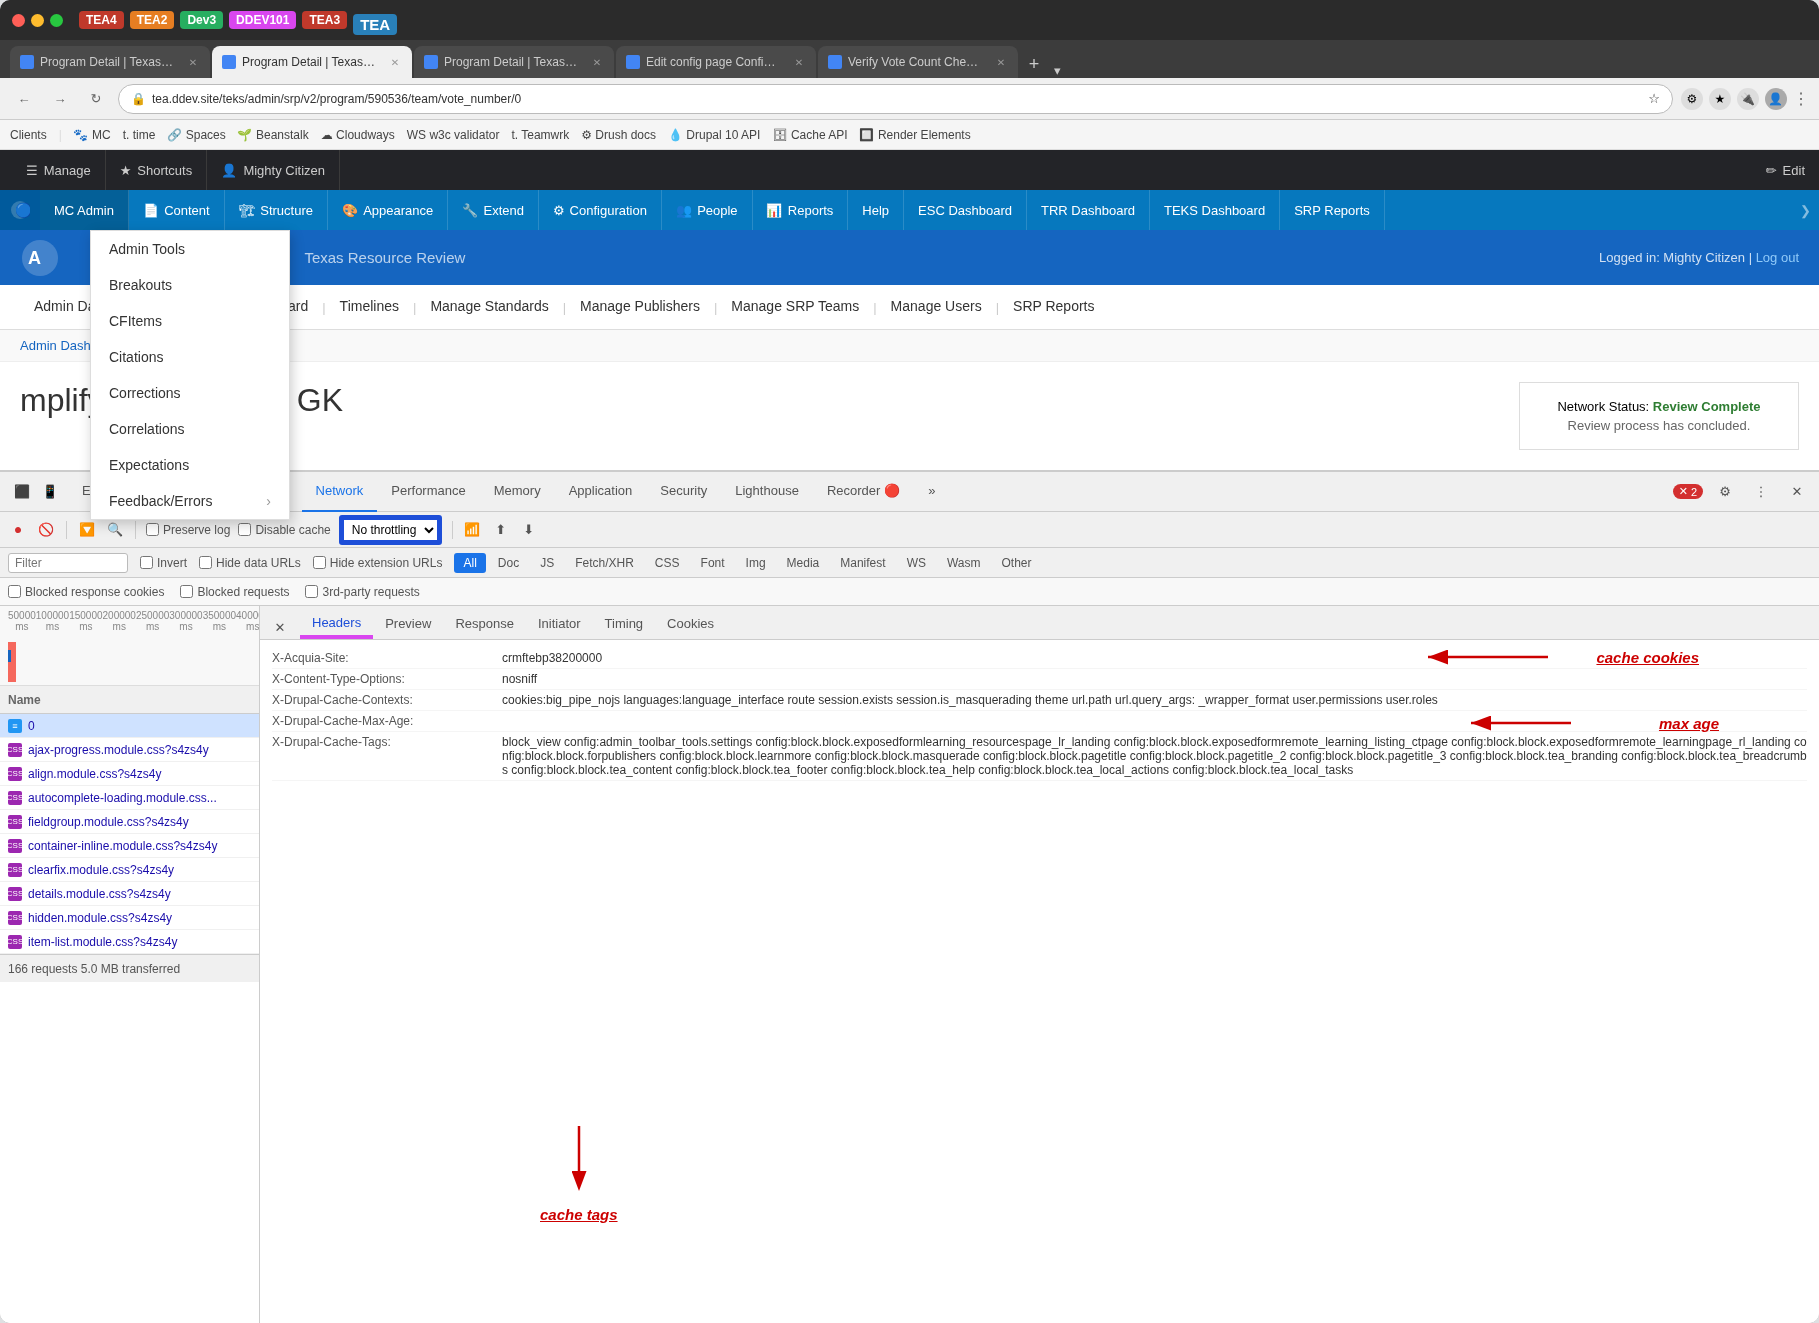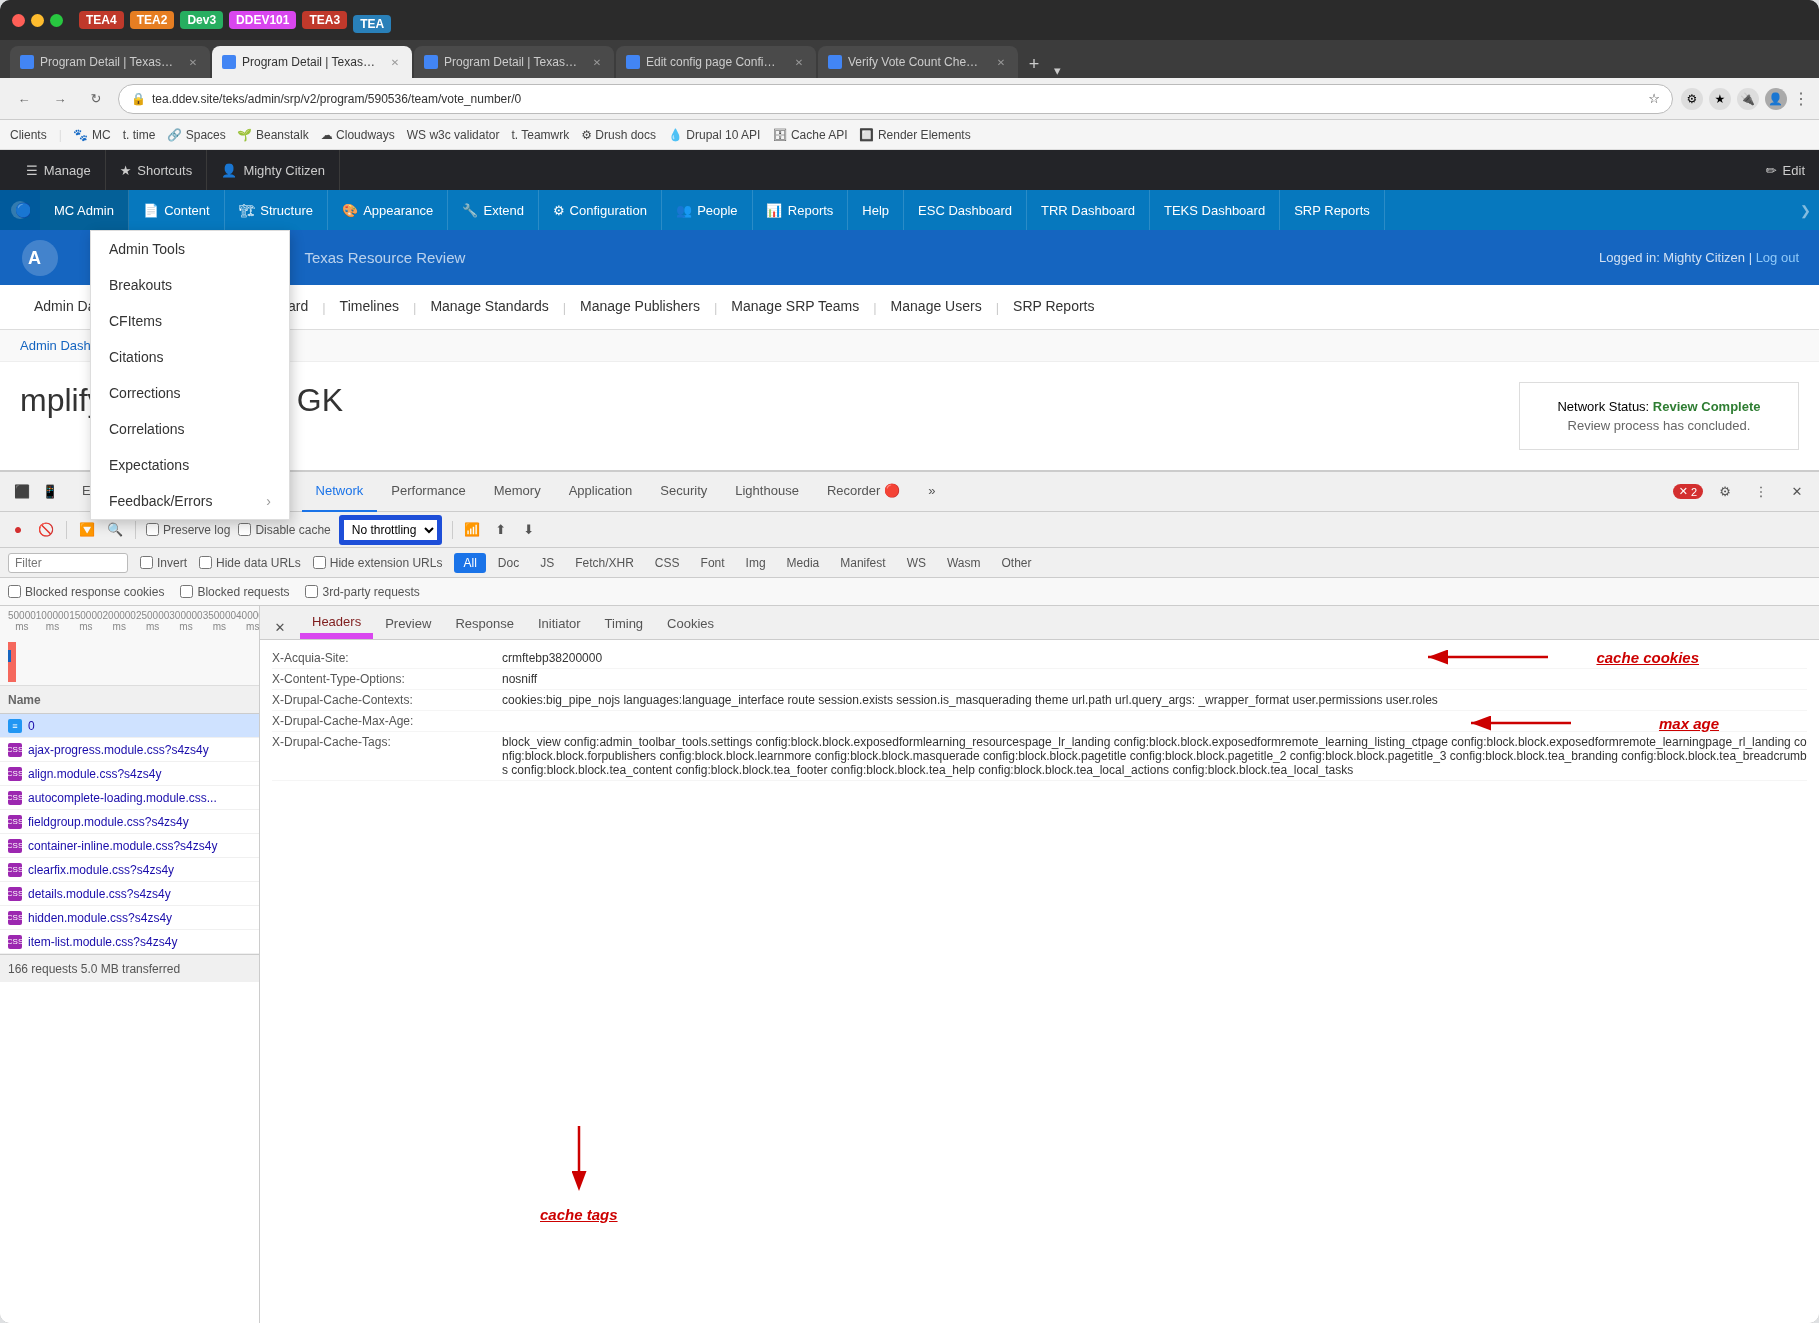--- a/index.html
+++ b/index.html
@@ -103,21 +103,21 @@
     .net-list-header { display: flex; background: #f0f0f0; border-bottom: 1px solid #ccc; padding: 4px 8px; font-size: 12px; color: #666; font-weight: bold; height: 28px; align-items: center; }
     .net-list-col-name { flex: 1; }
     .net-item { display: flex; align-items: center; padding: 3px 8px; font-size: 12px; border-bottom: 1px solid #f0f0f0; cursor: pointer; height: 24px; }
     .net-item.selected { background: #cfe2ff; }
     .net-item-name { flex: 1; overflow: hidden; text-overflow: ellipsis; white-space: nowrap; color: #1a0dab; }
     .net-footer { background: #f0f0f0; border-top: 1px solid #ccc; padding: 4px 8px; font-size: 12px; color: #555; height: 28px; display: flex; align-items: center; }
 
     
     .details-tabs { display: flex; background: #f0f0f0; border-bottom: 1px solid #ccc; height: 34px; align-items: flex-end; padding: 0 8px; gap: 0; }
     .details-tab { padding: 0 12px; height: 30px; display: flex; align-items: center; font-size: 13px; color: #555; cursor: pointer; border-bottom: 2px solid transparent; }
-    .details-tab.active { color: #7f1d1d; border-bottom: 6px solid #d946ef; }
+    .details-tab.active { color: #1d4ed8; border-bottom: 4px solid #d946ef; }
     .details-close { width: 24px; height: 24px; display: flex; align-items: center; justify-content: center; color: #555; cursor: pointer; margin-right: 8px; border-radius: 3px; }
 
     .headers-content { flex: 1; overflow-y: auto; padding: 8px 12px; font-size: 12px; }
     .header-row { display: flex; padding: 3px 0; border-bottom: 1px solid #f5f5f5; align-items: flex-start; }
     .header-name { color: #555; font-weight: 500; min-width: 230px; flex-shrink: 0; }
     .header-value { color: #333; word-break: break-all; flex: 1; }
     .header-value.long { max-height: none; }
 
     
     .blocked-row { display: flex; align-items: center; gap: 16px; padding: 4px 8px; border-bottom: 1px solid #ccc; background: #f8f8f8; font-size: 12px; color: #555; height: 28px; }
@@ -135,21 +135,21 @@
       <div class="tl tl-yellow"></div>
       <div class="tl tl-green"></div>
     </div>
 
     <div style="display:flex; align-items:center; gap:6px; margin-left:8px; flex:1;">
       <span style="background:#c0392b; color:white; border-radius:4px; padding:2px 7px; font-size:12px; font-weight:bold;">TEA4</span>
       <span style="background:#e67e22; color:white; border-radius:4px; padding:2px 7px; font-size:12px; font-weight:bold;">TEA2</span>
       <span style="background:#27ae60; color:white; border-radius:4px; padding:2px 7px; font-size:12px; font-weight:bold;">Dev3</span>
       <span style="background:#d946ef; color:white; border-radius:4px; padding:2px 7px; font-size:12px; font-weight:bold;">DDEV101</span>
       <span style="background:#c0392b; color:white; border-radius:4px; padding:2px 7px; font-size:12px; font-weight:bold;">TEA3</span>
-      <span style="background:#2980b9; color:white; border-radius:4px; padding:2px 7px; font-size:12px; font-weight:bold;margin-top:8px;">TEA</span>
+      <span style="background:#2980b9; color:white; border-radius:4px; padding:2px 7px; font-size:15px; font-weight:bold;margin-top:8px;">TEA</span>
     </div>
   </div>
 
   <div class="tabs-bar">
     <div class="browser-tab">
       <div class="favicon" style="background:#4285f4; width:14px; height:14px; border-radius:2px;"></div>
       <span style="max-width:140px; overflow:hidden; text-overflow:ellipsis;">Program Detail | Texas Re...</span>
       <div class="tab-close">✕</div>
     </div>
     <div class="browser-tab active">

